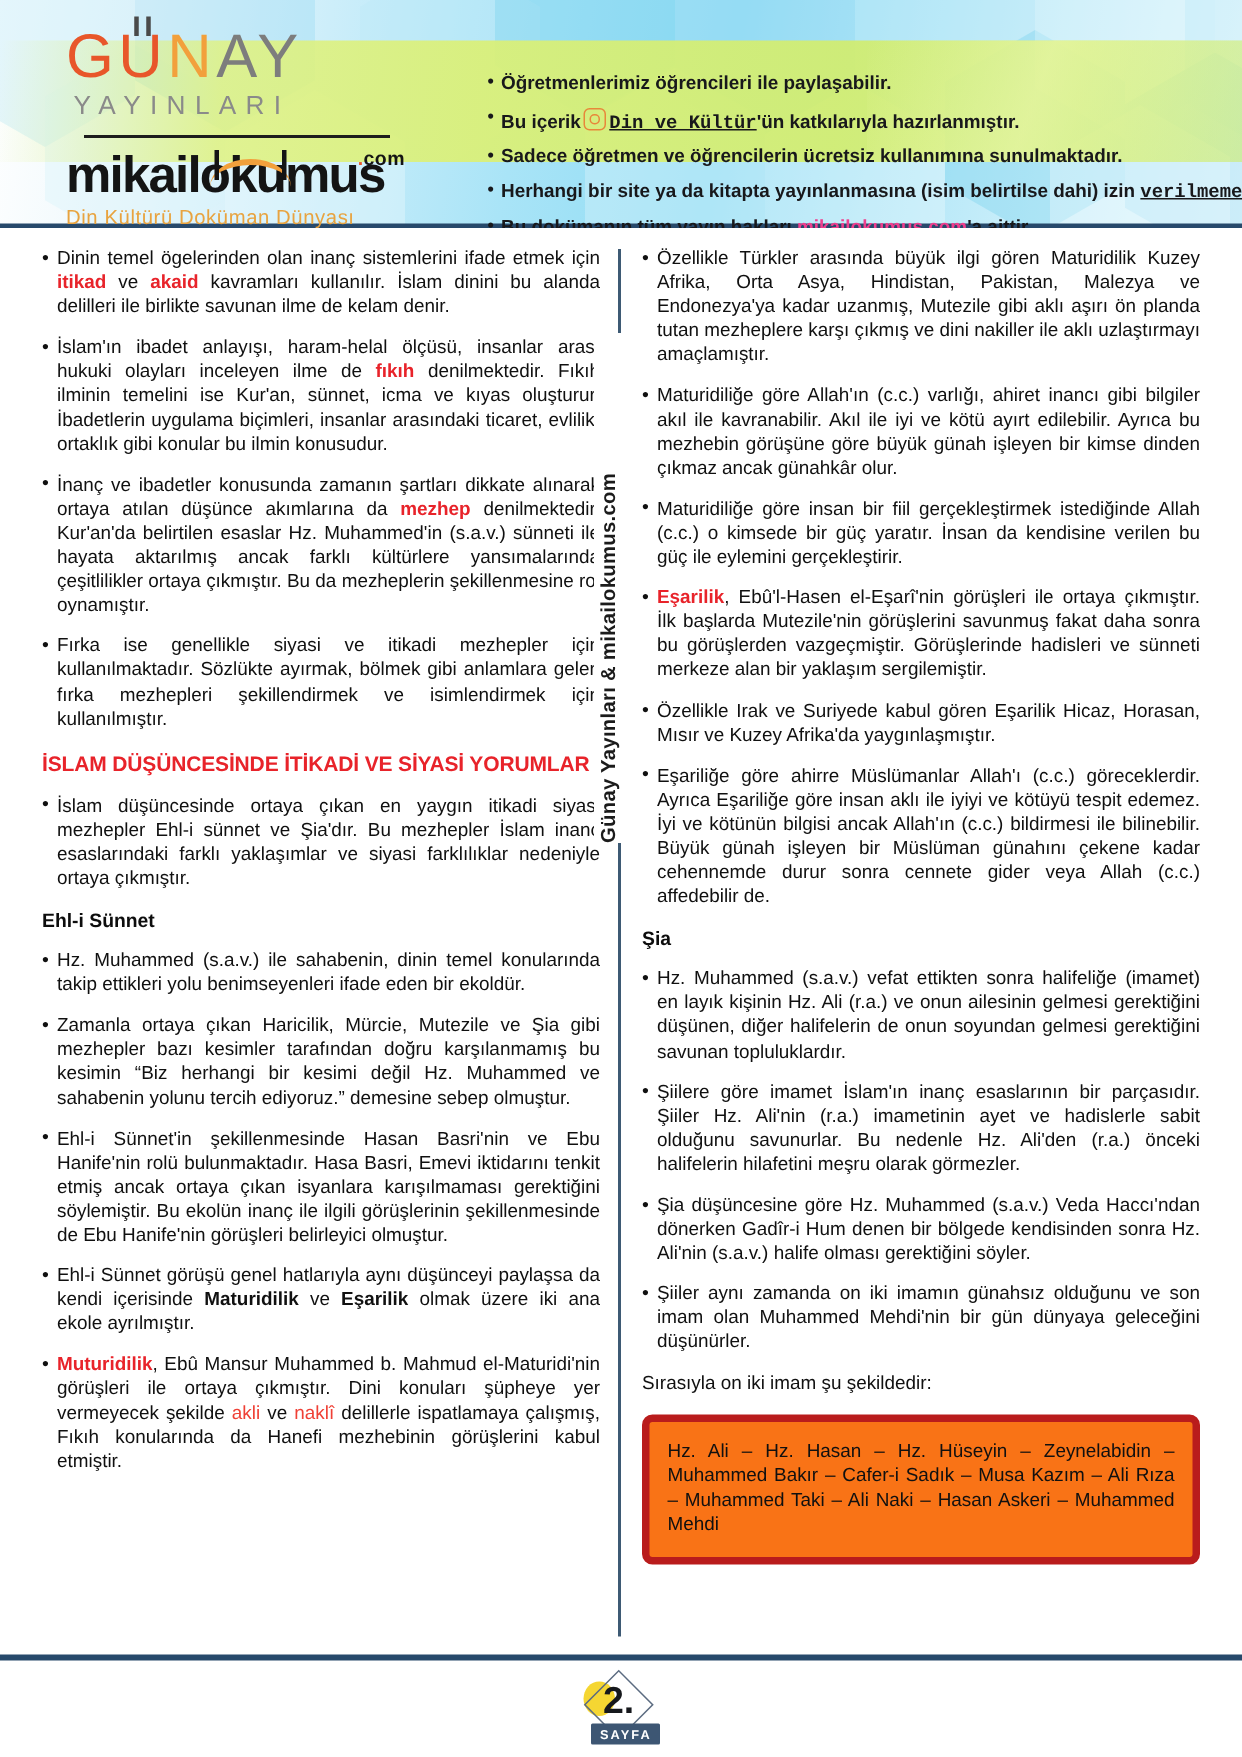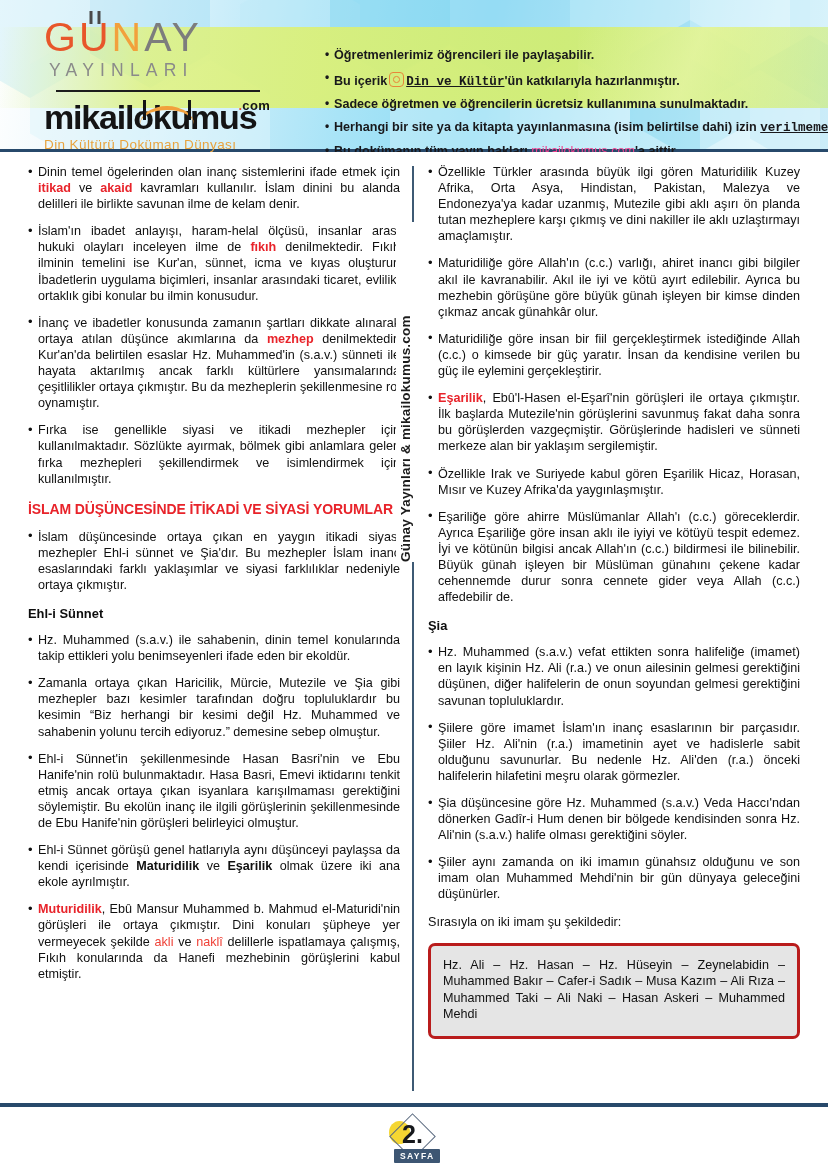--- a/index.html
+++ b/index.html
@@ -219,21 +219,21 @@
   }
   .ig-badge::before {
     content: "";
     position: absolute;
     left: 3.2px; top: 3.2px;
     width: 4.6px; height: 4.6px;
     border: 1.5px solid #e8873a;
     border-radius: 50%;
   }
   .u-line { text-decoration: underline; font-weight: 700; font-family: Liberation Mono, monospace; }
-  .pink { color: #ef3f8e; font-weight: 400; }
+  .pink { color: #ef3f8e; font-weight: 700; }
 
   
   .page {
     position: absolute;
     top: 152px;
     left: 0;
     width: 828px;
     height: 951px;
   }
   .col {
@@ -307,22 +307,22 @@
     font-size: 12.9px;
     font-weight: 700;
     color: #0d0d0d;
   }
   .r  { color: #e8232a; font-weight: 700; }
   .rl { color: #ef4036; font-weight: 400; }
   .bd { font-weight: 700; }
 
   .imam-box {
     margin-top: 13px;
-    background: #e5e5e5;
-    border: 3px solid #b91c1c;
+    background: #f97316;
+    border: 5px solid #b91c1c;
     border-radius: 7px;
     padding: 11px 12px 13px 12px;
     font-size: 12.6px;
     line-height: 16.6px;
     text-align: justify;
     color: #101010;
   }
 
   
   .footer-rule {
@@ -447,21 +447,21 @@
     <p class="b">Fırka ise genellikle siyasi ve itikadi mezhepler için kullanılmaktadır. Sözlükte ayırmak, bölmek gibi anlamlara gelen fırka mezhepleri şekillendirmek ve isimlendirmek için kullanılmıştır.</p>
 
     <h2 class="red">İSLAM DÜŞÜNCESİNDE İTİKADİ VE SİYASİ YORUMLAR</h2>
 
     <p class="b">İslam düşüncesinde ortaya çıkan en yaygın itikadi siyasi mezhepler Ehl-i sünnet ve Şia'dır. Bu mezhepler İslam inanç esaslarındaki farklı yaklaşımlar ve siyasi farklılıklar nedeniyle ortaya çıkmıştır.</p>
 
     <h3 class="sub">Ehl-i Sünnet</h3>
 
     <p class="b">Hz. Muhammed (s.a.v.) ile sahabenin, dinin temel konularında takip ettikleri yolu benimseyenleri ifade eden bir ekoldür.</p>
 
-    <p class="b">Zamanla ortaya çıkan Haricilik, Mürcie, Mutezile ve Şia gibi mezhepler bazı kesimler tarafından doğru topluluklardır bu kesimin “Biz herhangi bir kesimi değil Hz. Muhammed ve sahabenin yolunu tercih ediyoruz.” demesine sebep olmuştur.</p>
+    <p class="b">Zamanla ortaya çıkan Haricilik, Mürcie, Mutezile ve Şia gibi mezhepler bazı kesimler tarafından doğru karşılanmamış bu kesimin “Biz herhangi bir kesimi değil Hz. Muhammed ve sahabenin yolunu tercih ediyoruz.” demesine sebep olmuştur.</p>
 
     <p class="b">Ehl-i Sünnet'in şekillenmesinde Hasan Basri'nin ve Ebu Hanife'nin rolü bulunmaktadır. Hasa Basri, Emevi iktidarını tenkit etmiş ancak ortaya çıkan isyanlara karışılmaması gerektiğini söylemiştir. Bu ekolün inanç ile ilgili görüşlerinin şekillenmesinde de Ebu Hanife'nin görüşleri belirleyici olmuştur.</p>
 
     <p class="b"><span>Ehl-i Sünnet görüşü genel hatlarıyla aynı düşünceyi paylaşsa da kendi içerisinde </span><span class="bd">Maturidilik</span><span> ve </span><span class="bd">Eşarilik</span><span> olmak üzere iki ana ekole ayrılmıştır.</span></p>
 
     <p class="b"><span class="r">Muturidilik</span><span>, Ebû Mansur Muhammed b. Mahmud el-Maturidi'nin görüşleri ile ortaya çıkmıştır. Dini konuları şüpheye yer vermeyecek şekilde </span><span class="rl">akli</span><span> ve </span><span class="rl">naklî</span><span> delillerle ispatlamaya çalışmış, Fıkıh konularında da Hanefi mezhebinin görüşlerini kabul etmiştir.</span></p>
 
   </div>
 
   <div class="col col-right">

